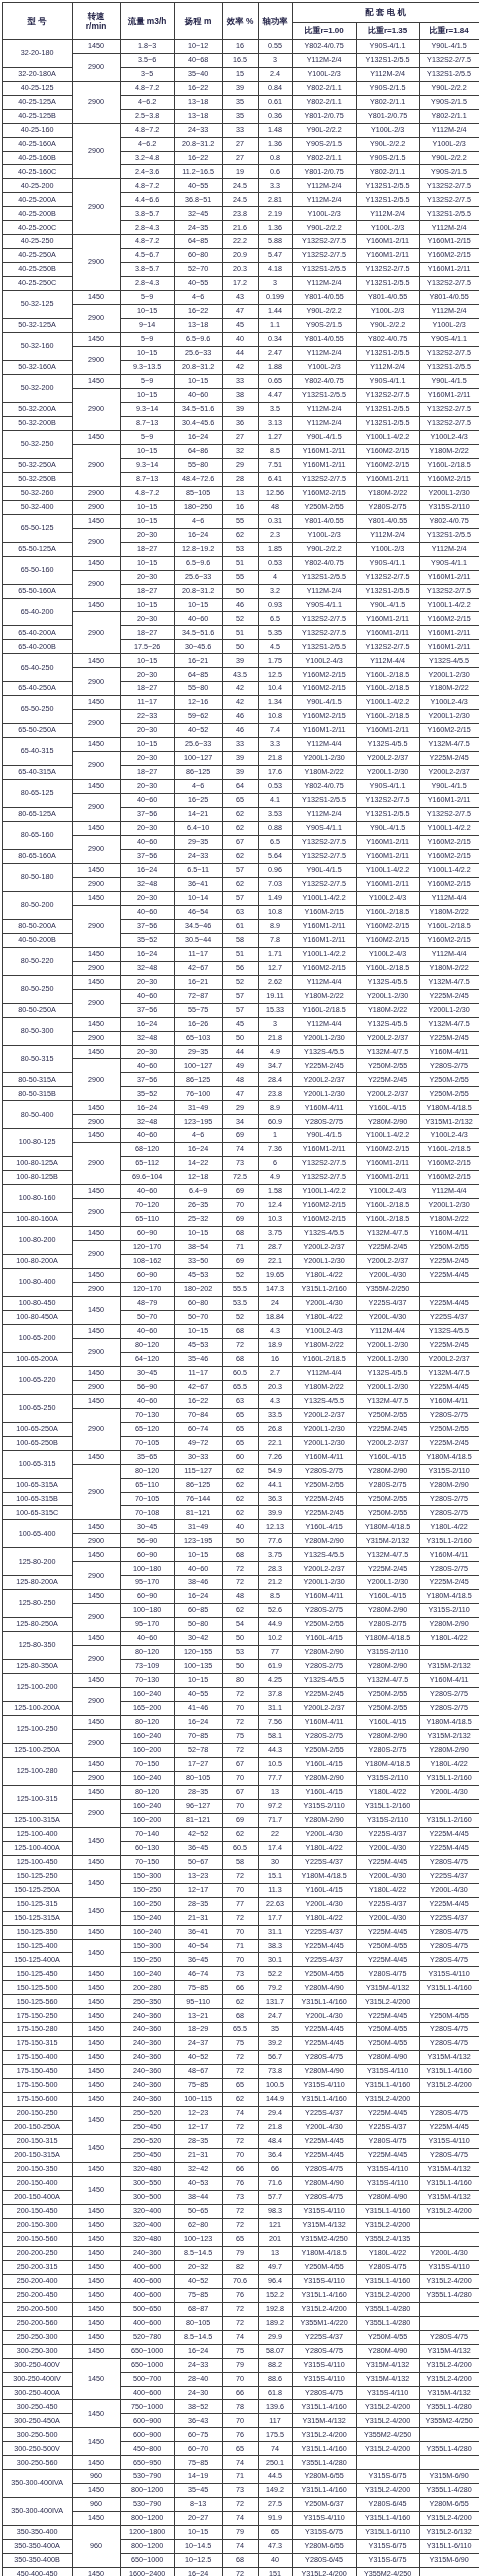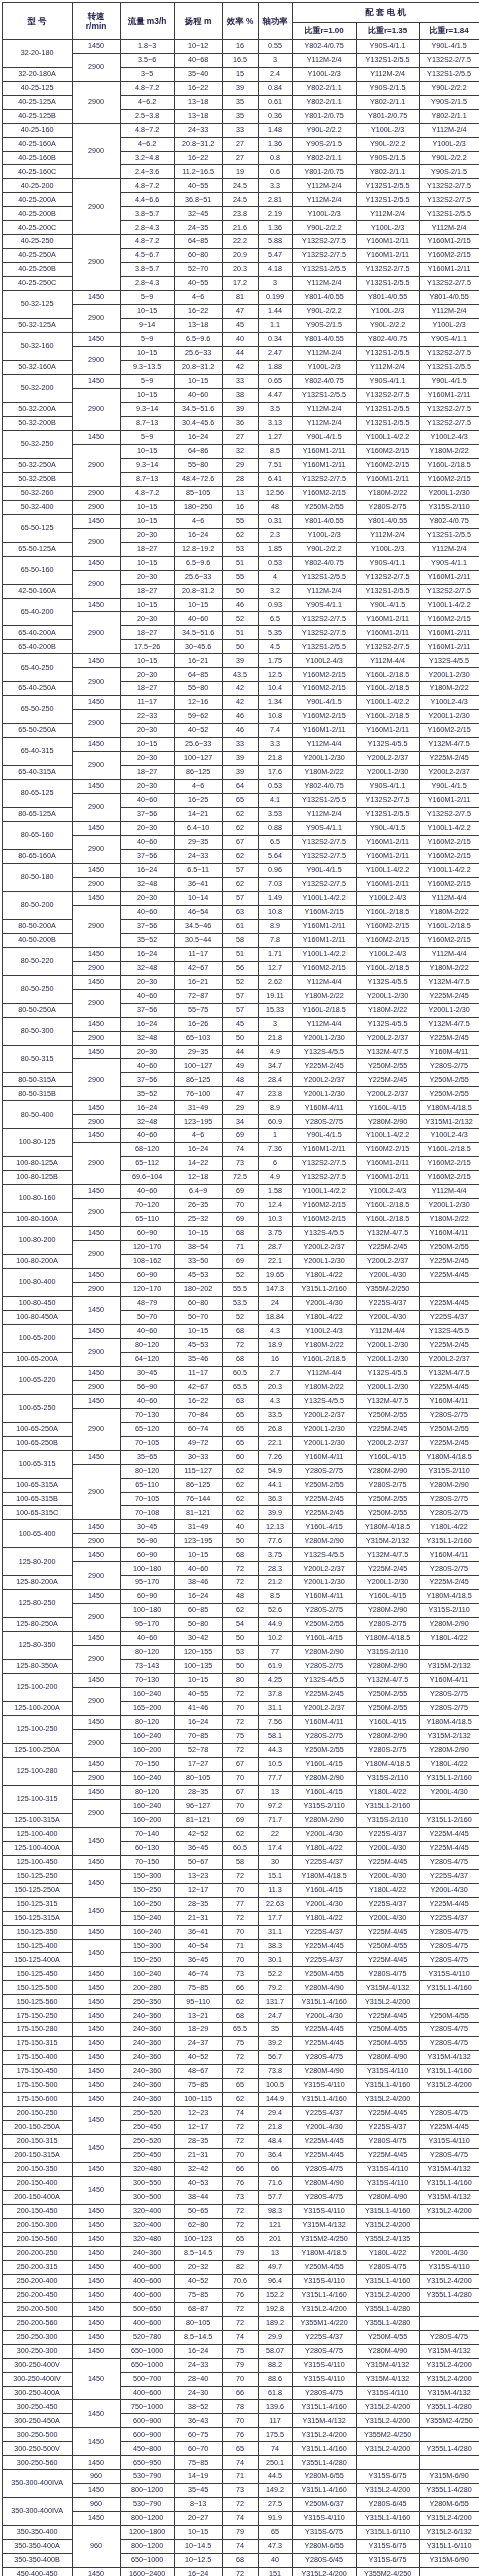--- a/index.html
+++ b/index.html
@@ -241,21 +241,21 @@
           <td class="shaft-power-cell">3</td>
           <td class="motor-r100-cell">Y112M-2/4</td>
           <td class="motor-r135-cell">Y132S1-2/5.5</td>
           <td class="motor-r184-cell">Y132S2-2/7.5</td>
         </tr>
         <tr>
           <td rowspan="2" class="model-cell">50-32-125</td>
           <td class="speed-cell">1450</td>
           <td class="flow-cell">5~9</td>
           <td class="head-cell">4~6</td>
-          <td class="efficiency-cell">81</td>
+          <td class="efficiency-cell">43</td>
           <td class="shaft-power-cell">0.199</td>
           <td class="motor-r100-cell">Y801-4/0.55</td>
           <td class="motor-r135-cell">Y801-4/0.55</td>
           <td class="motor-r184-cell">Y801-4/0.55</td>
         </tr>
         <tr>
           <td rowspan="2" class="speed-cell">2900</td>
           <td class="flow-cell">10~15</td>
           <td class="head-cell">16~22</td>
           <td class="efficiency-cell">47</td>
@@ -455,21 +455,21 @@
           <td rowspan="2" class="speed-cell">2900</td>
           <td class="flow-cell">20~30</td>
           <td class="head-cell">25.6~33</td>
           <td class="efficiency-cell">55</td>
           <td class="shaft-power-cell">4</td>
           <td class="motor-r100-cell">Y132S1-2/5.5</td>
           <td class="motor-r135-cell">Y132S2-2/7.5</td>
           <td class="motor-r184-cell">Y160M1-2/11</td>
         </tr>
         <tr>
-          <td class="model-cell">42-50-160A</td>
+          <td class="model-cell">65-50-160A</td>
           <td class="flow-cell">18~27</td>
           <td class="head-cell">20.8~31.2</td>
           <td class="efficiency-cell">50</td>
           <td class="shaft-power-cell">3.2</td>
           <td class="motor-r100-cell">Y112M-2/4</td>
           <td class="motor-r135-cell">Y132S1-2/5.5</td>
           <td class="motor-r184-cell">Y132S2-2/7.5</td>
         </tr>
         <tr>
           <td rowspan="2" class="model-cell">65-40-200</td>
@@ -1252,21 +1252,21 @@
           <td class="flow-cell">80~120</td>
           <td class="head-cell">120~155</td>
           <td class="efficiency-cell">53</td>
           <td class="shaft-power-cell">77</td>
           <td class="motor-r100-cell">Y280M-2/90</td>
           <td class="motor-r135-cell">Y315S-2/110</td>
           <td class="motor-r184-cell"></td>
         </tr>
         <tr>
           <td class="model-cell">125-80-350A</td>
-          <td class="flow-cell">73~143</td>
+          <td class="flow-cell">73~109</td>
           <td class="head-cell">100~135</td>
           <td class="efficiency-cell">50</td>
           <td class="shaft-power-cell">61.9</td>
           <td class="motor-r100-cell">Y280S-2/75</td>
           <td class="motor-r135-cell">Y280M-2/90</td>
           <td class="motor-r184-cell">Y315M-2/132</td>
         </tr>
         <tr>
           <td rowspan="2" class="model-cell">125-100-200</td>
           <td class="speed-cell">1450</td>

